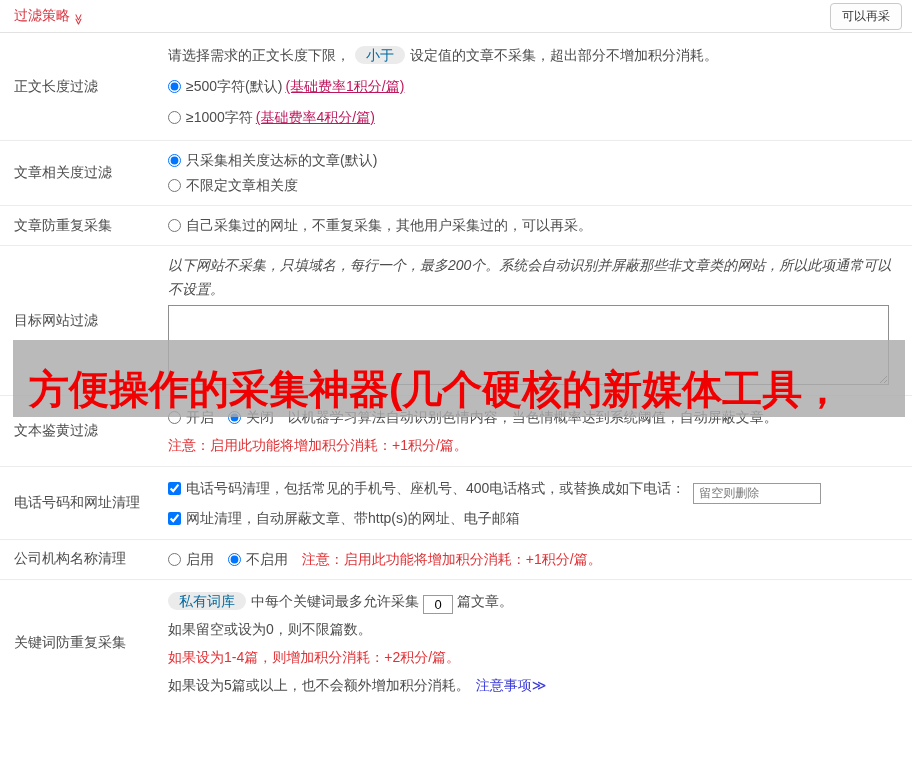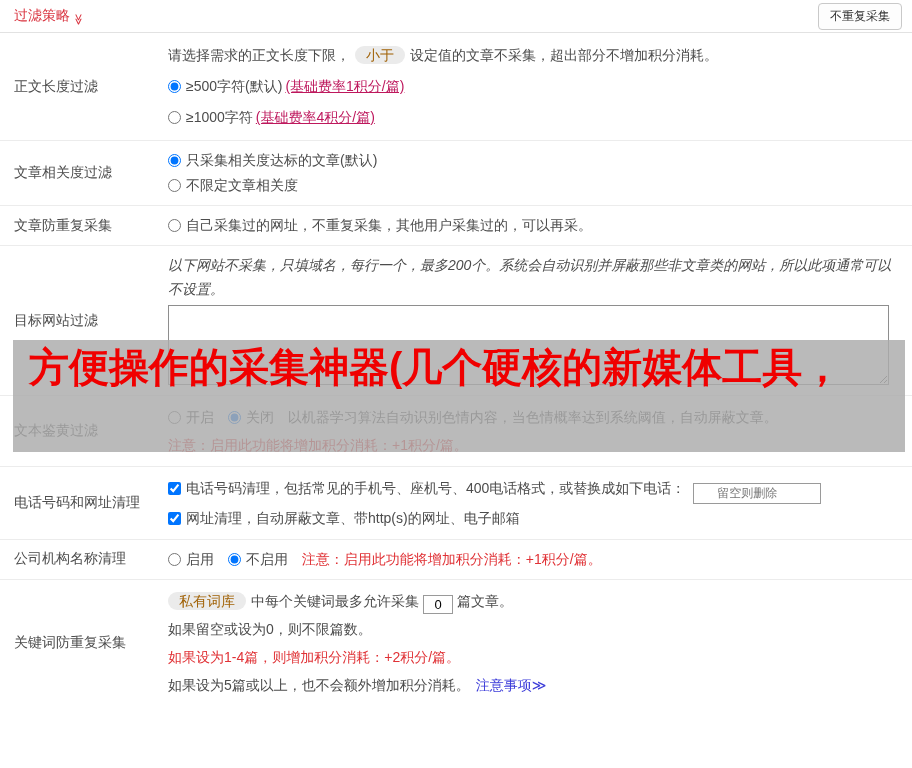--- a/index.html
+++ b/index.html
@@ -41,21 +41,21 @@
     display: flex;
     align-items: center;
     color: #4c4c4c;
   }
   .row-content { flex: 1; padding: 7px 8px 7px 0; }
   .line { line-height: 25px; display: block; }
   .row1 .line { line-height: 31px; }
   .row5 .line, .row6 .line, .row8 .line { line-height: 28px; }
   .hl {
     background: #ebebeb;
-    color: #a16207;
+    color: #0369a1;
     padding: 1px 11px;
     margin: 0 5px;
     border-radius: 9px;
   }
   .fee { color: #be185d; text-decoration: underline; margin-left: 3px; }
   .red { color: #e03236; }
   .link { color: #3c3cd9; cursor: pointer; margin-left: 6px; }
   .opt { cursor: pointer; }
   .opt-inline { cursor: pointer; margin-right: 10px; }
   input[type=radio], input[type=checkbox] { margin-right: 5px; vertical-align: -2px; }
@@ -66,21 +66,21 @@
     margin-top: 4px;
     resize: both;
     font-family: inherit;
     font-size: 13px;
     padding: 4px;
   }
   .phone-input {
     width: 128px;
     height: 21px;
     border: 1px solid #9a9a9a;
-    padding: 1px 23px;
+    padding: 1px 5px;
     font-size: 12px;
     color: #555;
     font-family: inherit;
     margin-left: 4px;
     vertical-align: -4px;
   }
   .phone-input::placeholder { color: #777; }
   .count-input {
     width: 30px;
     height: 19px;
@@ -89,44 +89,44 @@
     font-size: 13px;
     font-family: inherit;
     margin: 0 4px;
     vertical-align: -3px;
   }
   .overlay {
     position: absolute;
     left: 13px;
     right: 7px;
     top: 340px;
-    height: 112px;
+    height: 77px;
     background: rgba(171,171,171,0.82);
     z-index: 5;
     display: flex;
-    align-items: flex-start;
+    align-items: flex-end;
     overflow: hidden;
   }
   .overlay-text {
     color: #f00000;
     font-size: 40px;
     font-weight: bold;
     white-space: nowrap;
     padding-left: 16px;
   }
 </style>
 </head>
 <body>
 
 <div class="topbar">
   <div class="topbar-title">
     <span>过滤策略</span>
     <span class="chev">≫</span>
   </div>
-  <button class="save-btn">不重复采集</button>
+  <button class="save-btn">可以再采</button>
 </div>
 
 <div class="form">
 
   <div class="row row1">
     <div class="row-label">正文长度过滤</div>
     <div class="row-content">
       <div class="line">
         <span>请选择需求的正文长度下限，</span><span class="hl">小于</span><span>设定值的文章不采集，超出部分不增加积分消耗。</span>
       </div>

